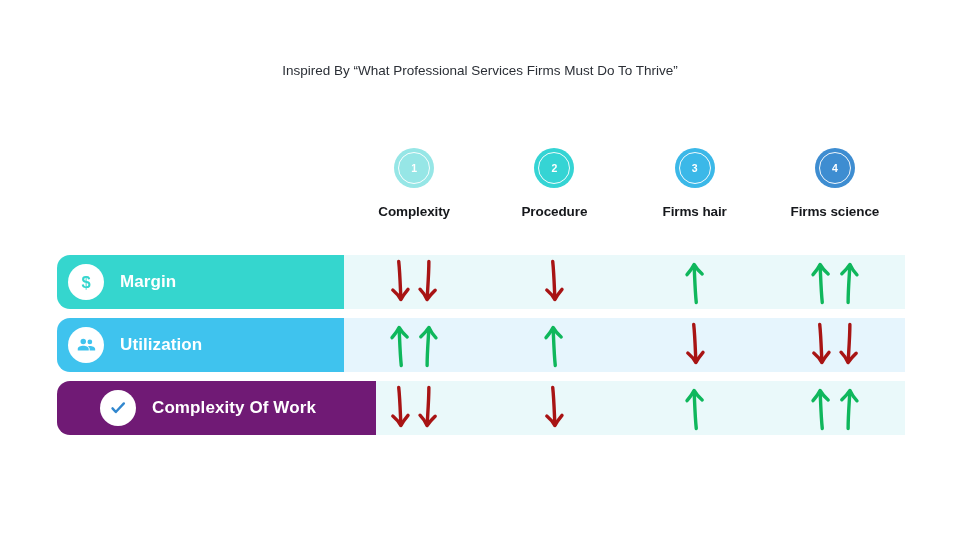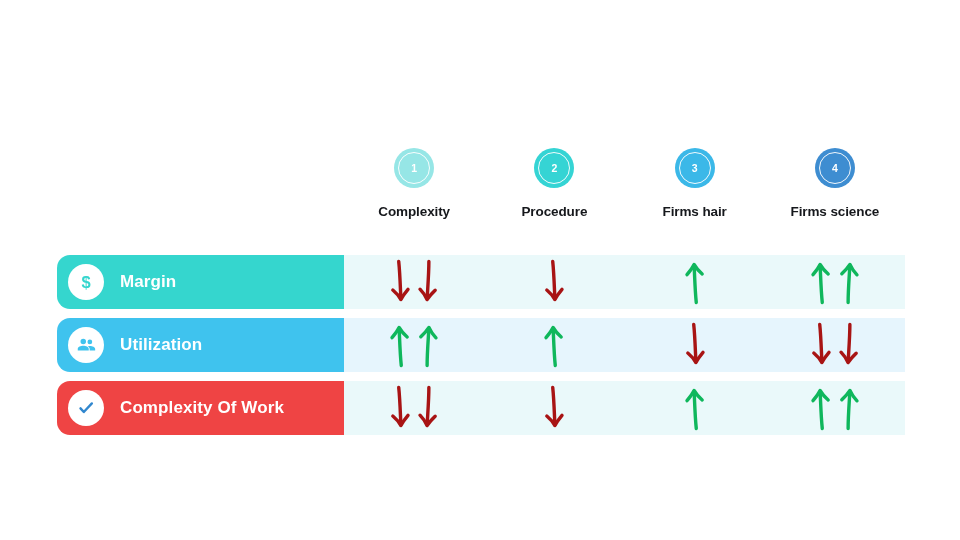--- a/index.html
+++ b/index.html
@@ -154,20 +154,21 @@
     align-items: center;
     justify-content: center;
     gap: 2px;
   }
   .arrow-svg { display: block; }
 </style>
 </head>
 <body>
 
 <div id="header">
+  <p id="page-subtitle">Inspired By “What Professional Services Firms Must Do To Thrive”</p>
 </div>
 
 <div id="column-headers">
     <div class="col-head">
       <div class="step-circle" style="background: rgb(150, 230, 230);">
         <div class="ring"></div>
         <span class="step-num">1</span>
       </div>
       <div class="col-label">Complexity</div>
     </div>
@@ -328,21 +329,21 @@
                 <path d="M13.2 43.5 C12.6 33 12.9 20 13 6.5" stroke="#A81414" stroke-width="3.4" stroke-linecap="round" fill="none"></path>
                 <path d="M5.4 15.2 C8.4 12 11 9 13 5.4 C15 9.4 17.6 12.6 20.6 15.4" stroke="#A81414" stroke-width="3.4" stroke-linecap="round" stroke-linejoin="round" fill="none"></path>
               </g>
             </svg>
           </span>
         </div>
       </div>
     </div>
     <div class="row">
       <div class="row-strip" style="background: rgb(234, 249, 250);"></div>
-      <div class="row-pill" style="background: #ef4444;">
+      <div class="row-pill" style="background: #701a75; padding-left: 32px;">
         <div class="pill-icon">
           <svg width="22" height="22" viewBox="0 0 24 24" class="arrow-svg">
             <path fill="none" stroke="#3187CE" stroke-width="2.6" stroke-linecap="round" stroke-linejoin="round" d="M6 12.4l3.6 4L18.4 7"></path>
           </svg>
         </div>
         <div class="pill-label">Complexity Of Work</div>
       </div>
       <div class="cells">
         <div class="cell">
           <span>

